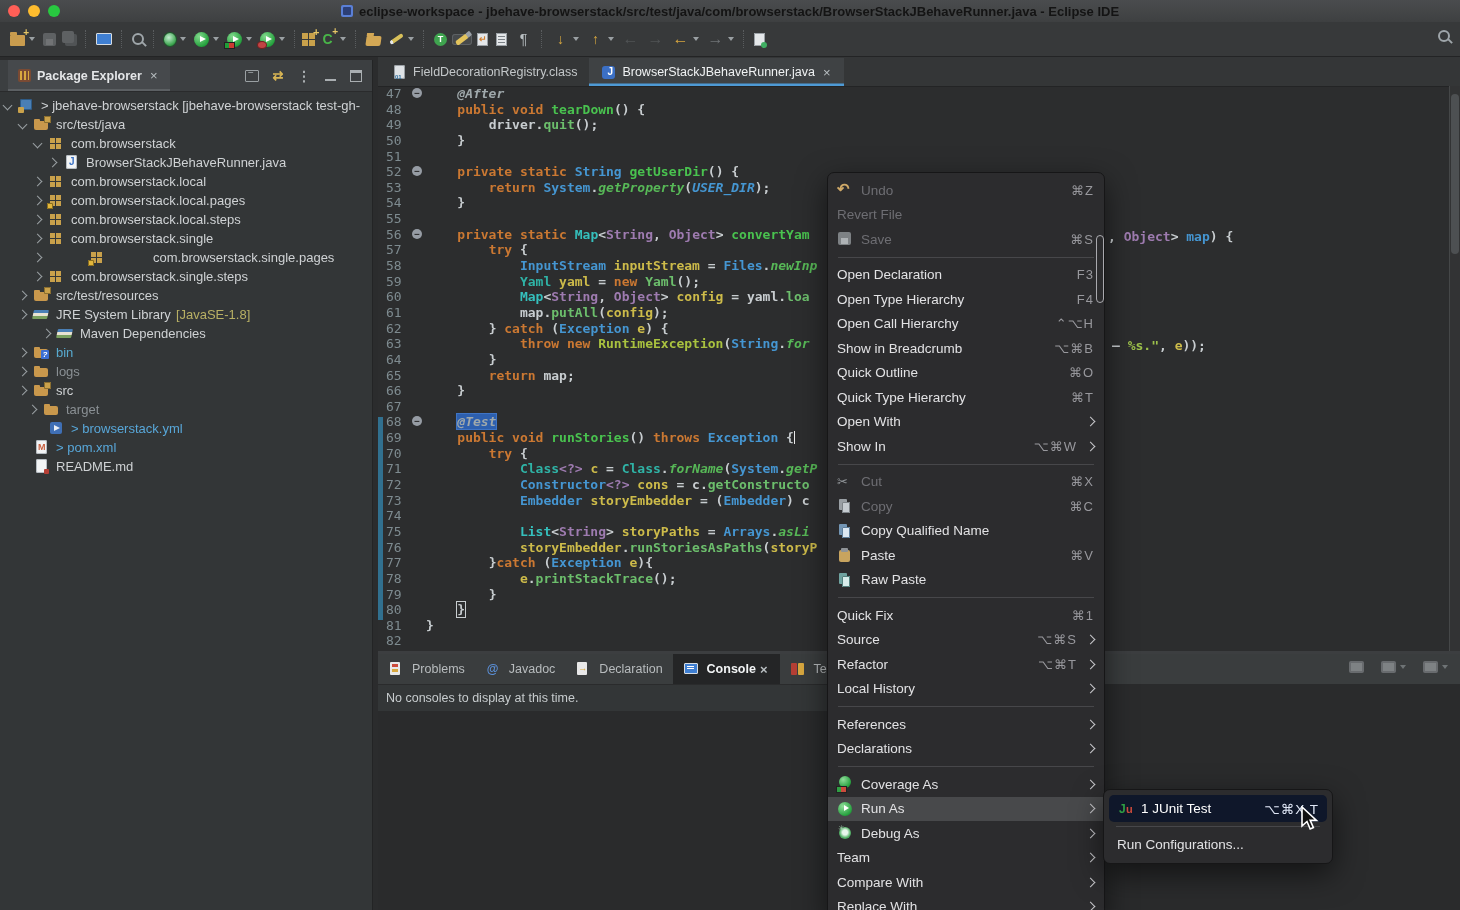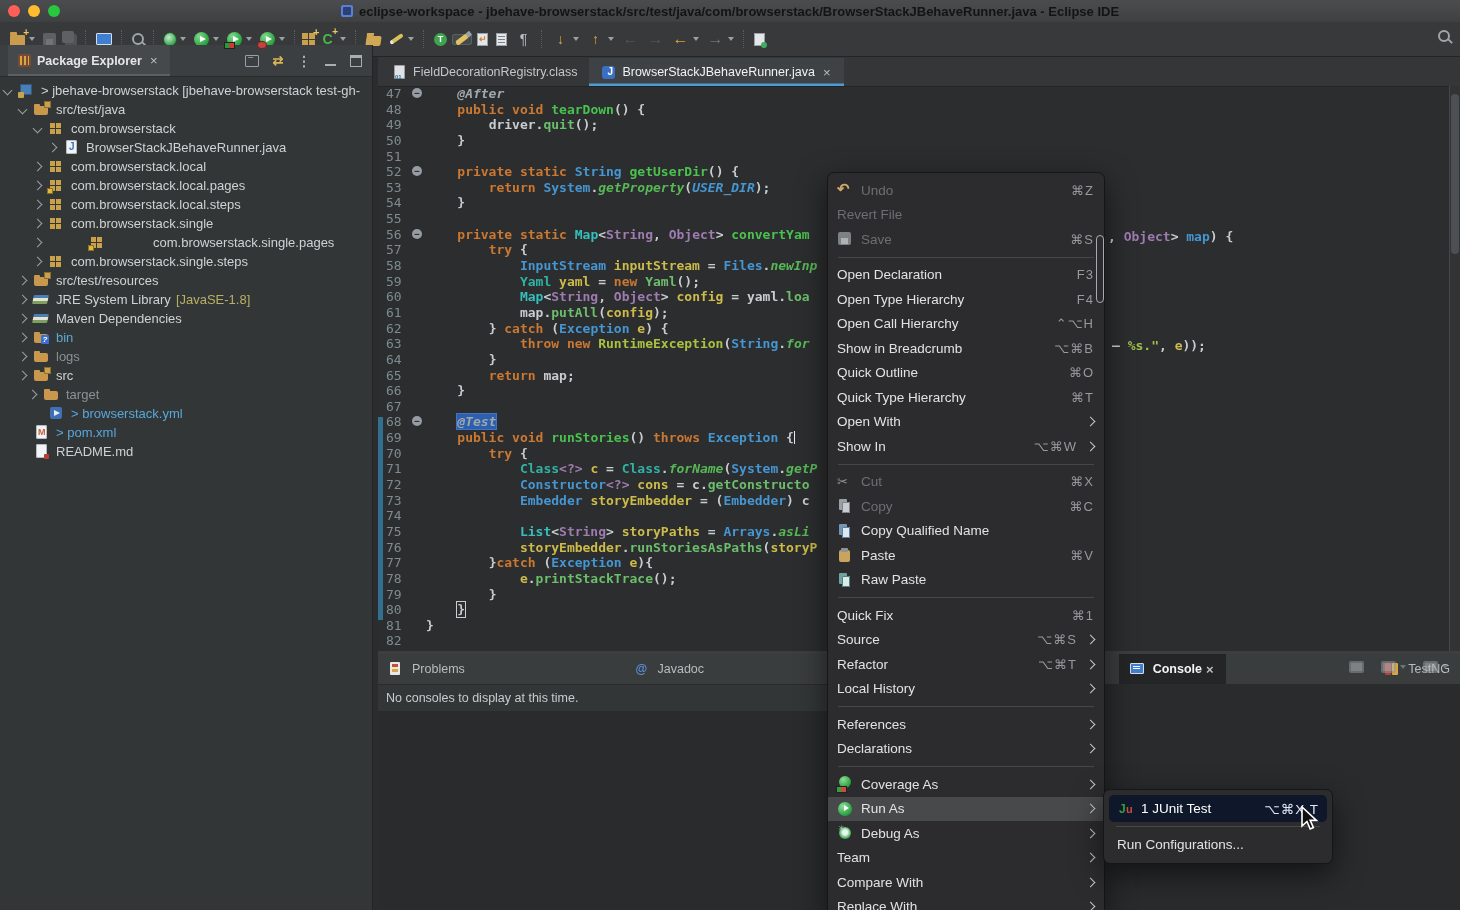--- a/index.html
+++ b/index.html
@@ -53,21 +53,21 @@
   .k-docbox::after{content:"";position:absolute;left:2px;top:3px;width:7px;height:1px;background:#7b8186;box-shadow:0 3px 0 #7b8186,0 6px 0 #7b8186}
   .k-pindoc::after{content:"";position:absolute;right:-2px;bottom:-2px;width:6px;height:6px;border-radius:50%;background:#3fae62}
   .k-pilcrow::before{content:"¶";color:#b9bfc2;font-size:14px}
   .k-arrdown::before{content:"↓";color:#d8a73f;font-weight:bold;font-size:14px}
   .k-arrup::before{content:"↑";color:#d8a73f;font-weight:bold;font-size:14px}
   .k-backd::before{content:"←";color:#6f7376;font-size:16px}
   .k-fwdd::before{content:"→";color:#6f7376;font-size:16px}
   .k-backy::before{content:"←";color:#d8a73f;font-weight:bold;font-size:16px}
   .toolbar-search{position:absolute;right:10px;top:30px;}
   
-  .pkg{position:absolute;left:0;top:45px;width:372px;bottom:0;background:#333637;border-right:1px solid #232425;}
+  .pkg{position:absolute;left:0;top:60px;width:372px;bottom:0;background:#333637;border-right:1px solid #232425;}
   .pkg-head{height:31px;background:#3c3f41;border-bottom:1px solid #2a2b2c;display:flex;align-items:center;padding:0 8px;}
   .pkg-tab{display:flex;align-items:center;gap:6px;background:#46494c;height:100%;padding:0 10px;box-shadow:inset 0 -2px 0 #5c6063;}
   .pkg-tab-ic{width:13px;height:13px;position:relative;background:#7a4a33;border-radius:2px}
   .pkg-tab-ic::after{content:"";position:absolute;inset:2px;background:repeating-linear-gradient(90deg,#d8a73f 0 2px,#7a4a33 2px 4px)}
   .pkg-title{color:#e4e6e8;font-weight:bold;font-size:12.5px;white-space:nowrap}
   .x-btn{color:#b9bfc2;font-size:13px;cursor:default;padding:0 2px}
   .pkg-head-icons{margin-left:auto;display:flex;align-items:center;gap:10px;color:#a9aeb1}
   .ph-ic{width:16px;height:14px;display:flex;align-items:center;justify-content:center;font-size:12px}
   .ic-collapse{width:12px;height:10px;border:1px solid #9aa0a3;border-radius:1px;position:relative}
   .ic-collapse::after{content:"−";position:absolute;left:2px;top:-4px;font-size:10px}
@@ -124,21 +124,21 @@
   .tk-gen{color:#9e7bb0}.tk-var{color:#cdbb4a}.tk-sim{color:#57b857;font-style:italic}
   .tk-sif{color:#4596d2;font-style:italic}.tk-str{color:#9dc14b}.tk-pl{color:#c8cdd0}
   .sel{background:#2d5fae;box-shadow:0 0 0 1px #3f74c4}
   .bracebox{outline:1.3px solid #c8cdd0;outline-offset:0px}
   .cursorbar{display:inline-block;width:1.5px;height:13px;background:#eaeaea;vertical-align:-2px}
   .frag{position:absolute;white-space:pre;}
   .vscroll{position:absolute;right:0;top:29px;width:10px;height:565px;background:#323334;border-left:1px solid #454748;}
   .vthumb{position:absolute;left:1px;right:1px;top:8px;height:160px;background:#4d5052;border-radius:4px;}
   
   .console{position:absolute;left:0;right:0;top:594px;bottom:0;border-top:3px solid #3c3e40;background:#2a2b2c;}
-  .chead{height:30px;background:#3a3d3e;display:flex;align-items:center;border-bottom:1px solid #2a2b2c;position:relative;justify-content:space-between;}
+  .chead{height:30px;background:#3a3d3e;display:flex;align-items:center;border-bottom:1px solid #2a2b2c;position:relative;}
   .ctab{display:flex;align-items:center;height:100%;padding:0 10px;color:#b8bcbe;font-size:12.5px;gap:2px}
   .ctab.active{background:#242526;color:#f2f4f5;font-weight:bold;}
   .ci{width:16px;height:14px;position:relative;margin-right:6px;flex:none}
   .ci-problems::before{content:"";position:absolute;left:2px;top:0;width:10px;height:13px;background:#e8e8e8;border-radius:1px}
   .ci-problems::after{content:"";position:absolute;left:4px;top:2px;width:6px;height:3px;background:#cc4b3c;box-shadow:0 5px 0 #d8a73f}
   .ci-javadoc::before{content:"@";color:#5b8fd6;font-weight:bold;font-size:12px;position:absolute;left:2px;top:0}
   .ci-declaration::before{content:"";position:absolute;left:2px;top:0;width:10px;height:13px;background:#e8e8e8;border-radius:1px}
   .ci-declaration::after{content:"→";position:absolute;left:3px;top:1px;color:#d8a73f;font-weight:bold;font-size:9px}
   .ci-console::before{content:"";position:absolute;left:1px;top:1px;width:12px;height:9px;background:#3f7fd2;border:1px solid #d8dee3;border-radius:1px}
   .ci-console::after{content:"";position:absolute;left:4px;top:4px;width:7px;height:1px;background:#fff;box-shadow:0 2px 0 #fff}
@@ -390,21 +390,21 @@
             <i class="ov ov-pkg"></i>
           </span>
           <span class="tlabel">src/test/resources</span>
         </div>
         <div class="trow" style="padding-left: 19px;">
           <span class="chev right"></span>
           <span class="ti ti-lib"></span>
           <span class="tlabel">JRE System Library</span>
           <span class="tdetail">[JavaSE-1.8]</span>
         </div>
-        <div class="trow" style="padding-left: 19px;">
+        <div class="trow" style="padding-left: 19px; margin-left: 24px;">
           <span class="chev right"></span>
           <span class="ti ti-lib"></span>
           <span class="tlabel">Maven Dependencies</span>
         </div>
         <div class="trow" style="padding-left: 19px;">
           <span class="chev right"></span>
           <span class="ti ti-fold">
             <i class="ov ov-q">?</i>
           </span>
           <span class="tlabel" style="color: rgb(88, 170, 207);">bin</span>

